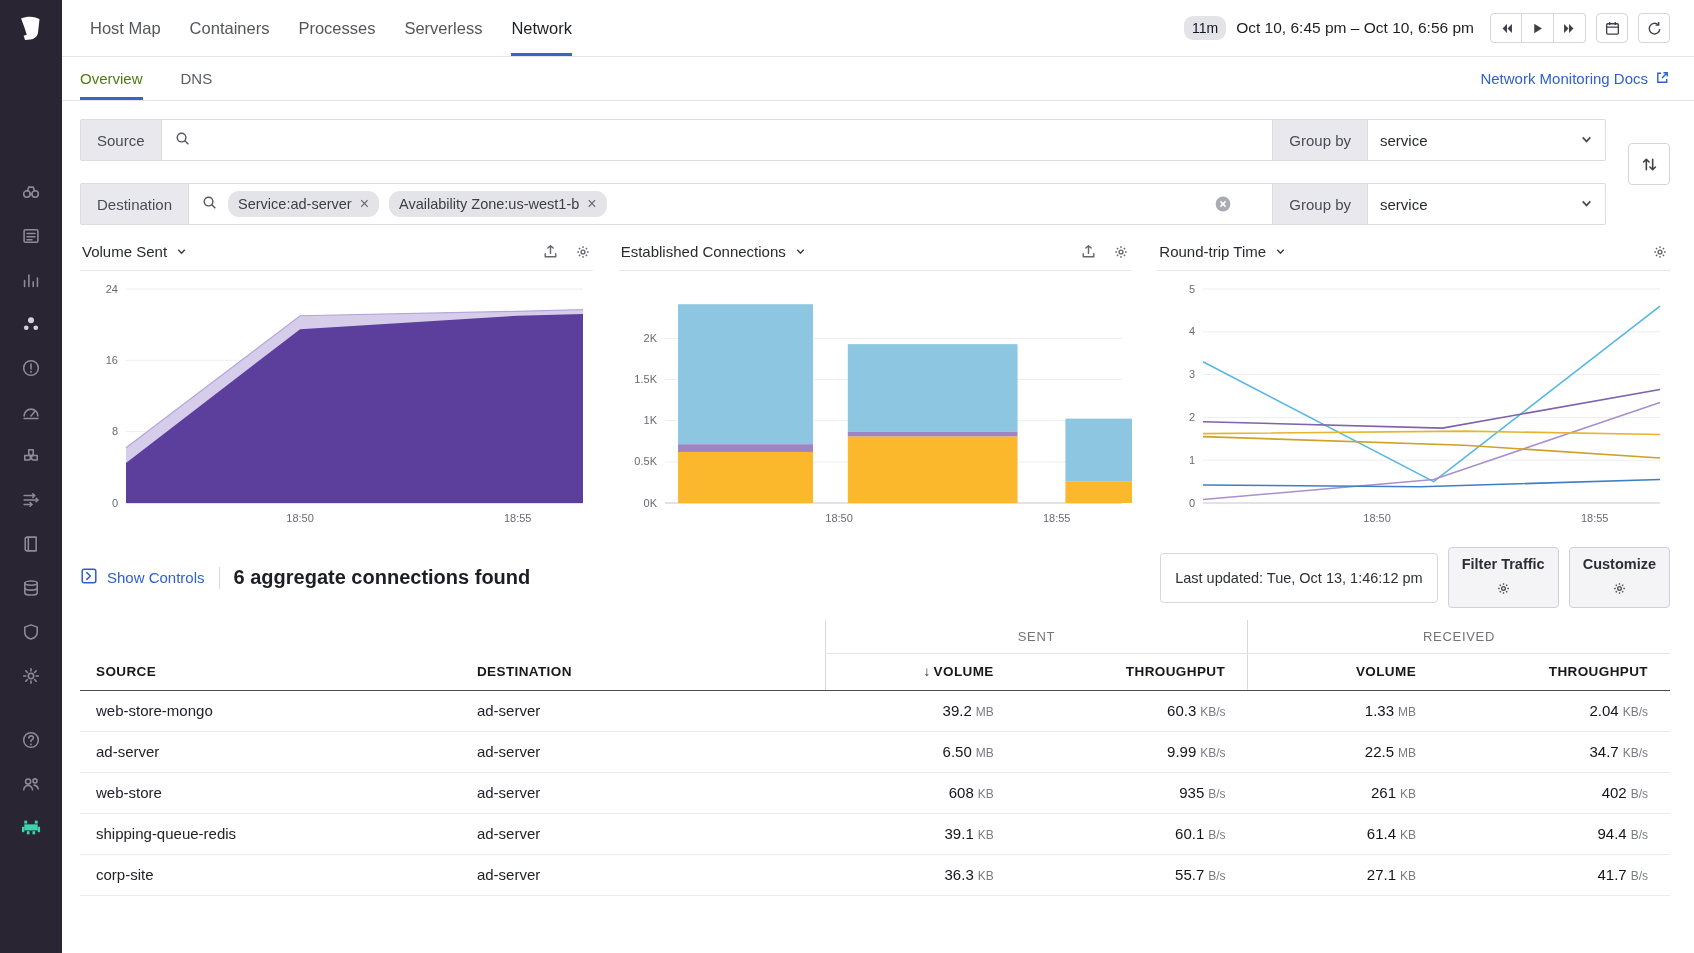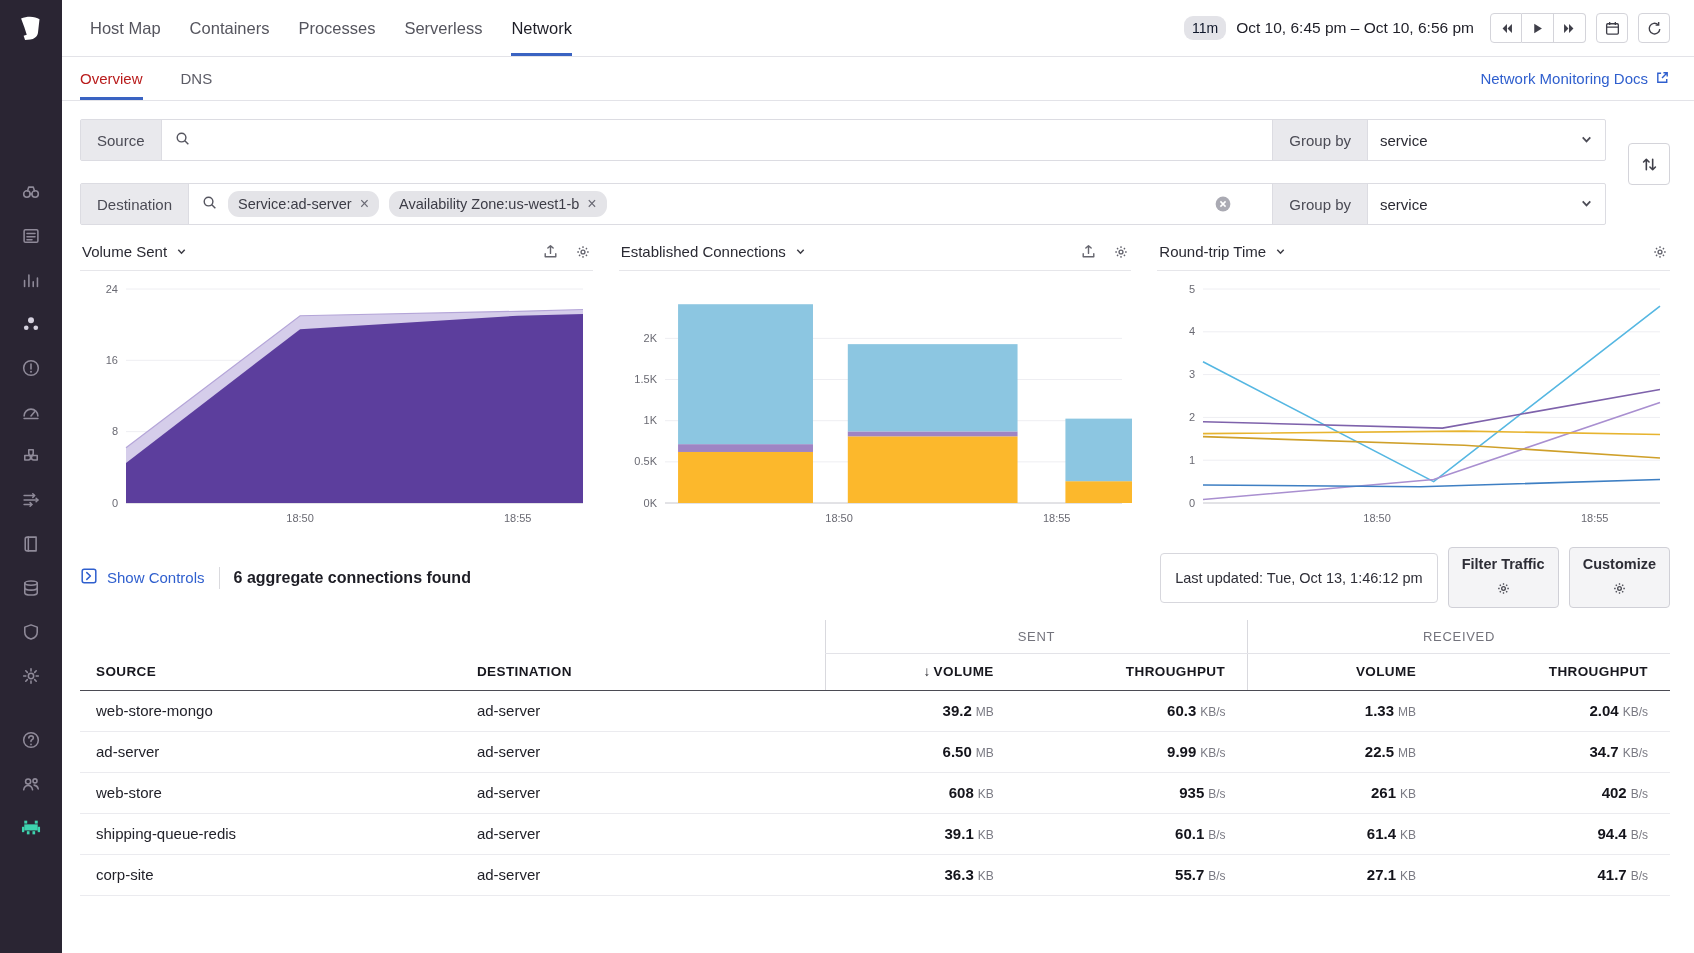--- a/index.html
+++ b/index.html
@@ -29,21 +29,21 @@
   .ibtn { background:#fff; border:1px solid #d4d4da; height:30px; width:32px; display:flex;
     align-items:center; justify-content:center; cursor:pointer; }
   .seg .ibtn + .ibtn { border-left:none; }
   .seg .ibtn:first-child { border-radius:4px 0 0 4px; }
   .seg .ibtn:last-child { border-radius:0 4px 4px 0; }
   .ibtn.sq { border-radius:4px; }
 
   .subnav { height:44px; border-bottom:1px solid #e3e3e8; display:flex; align-items:stretch; padding:0 24px 0 18px; }
   .sub-tab { display:flex; align-items:center; font-size:15px; color:#5c5c66; margin-right:38px;
     border-bottom:3px solid transparent; padding-top:3px; cursor:pointer; }
-  .sub-tab.active { color:#b91c1c; border-bottom-color:#3a63c2; }
+  .sub-tab.active { color:#4d7c0f; border-bottom-color:#3a63c2; }
   .docs-link { margin-left:auto; display:flex; align-items:center; gap:7px; color:#2f5fce;
     font-size:15px; cursor:pointer; text-decoration:none; }
 
   
   .filters { position:relative; padding:18px 24px 2px 18px; display:flex; flex-direction:column; gap:22px; }
   .filter-row { border:1px solid #dcdce2; border-radius:2px; background:#fff; height:42px;
     display:flex; align-items:stretch; margin-right:64px; }
   .chip { background:#e9e9ed; display:flex; align-items:center; padding:0 16px; font-size:15px;
     color:#4b4b55; border-right:1px solid #dcdce2; white-space:nowrap; }
   .chip.gb { border-right:none; border-left:1px solid #dcdce2;margin-left:28px; }
@@ -67,21 +67,21 @@
     background:none; border:none; cursor:pointer; font-family:inherit; }
   .chart-actions { margin-left:auto; display:flex; gap:16px; align-items:center; }
   .chart-actions button { background:none; border:none; cursor:pointer; display:flex; align-items:center; padding:0; }
   .chart-plot { height:252px; margin-top:6px; }
 
   
   .controls-row { display:flex; align-items:center; gap:14px; padding:18px 24px 12px 18px; }
   .show-controls { display:flex; align-items:center; gap:9px; color:#2f5fce; font-size:15px;
     background:none; border:none; cursor:pointer; font-family:inherit; }
   .vdiv { width:1px; height:22px; background:#dadade; }
-  .found { font-weight:700; font-size:16px; color:#1d1d25; }
+  .found { font-weight:700; font-size:20px; color:#1d1d25; }
   .controls-right { margin-left:auto; display:flex; align-items:center; gap:10px; }
   .lastupd { border:1px solid #d7d7dd; border-radius:4px; padding:16px 14px; font-size:14.5px;
     color:#2e2e37; background:#fff; white-space:nowrap; }
   .ctl-btn { border:1px solid #d0d0d7; border-radius:4px; background:#f4f4f6; padding:8px 13px;
     font-size:14.5px; font-weight:700; color:#2d2d36; display:flex; gap:9px; align-items:center;
     cursor:pointer; font-family:inherit;flex-direction:column; }
 
   
   .tablewrap { padding:0 24px 0 18px; }
   table.conn { width:100%; border-collapse:collapse; }
@@ -89,21 +89,21 @@
   tr.grouprow th.group { border-left:1px solid #d9d9de; border-bottom:1px solid #e3e3e8; }
   tr.grouprow th.empty { border:none; }
   tr.colrow th { height:37px; font-size:13.5px; font-weight:700; color:#17171e; letter-spacing:.4px;
     border-bottom:1px solid #4b4b54; cursor:pointer; }
   th.tl, td.tl { text-align:left; padding-left:16px; }
   th.num, td.num { text-align:right; padding-right:22px; }
   th.bl { border-left:1px solid #d9d9de; }
   tbody td { height:41px; border-bottom:1px solid #ebebef; font-size:15px; color:#22222a; }
   tbody tr { cursor:pointer; }
   .sort-arrow { font-weight:700; margin-right:3px; }
-  .val { font-weight:700; color:#14141b;text-align:right; }
+  .val { font-weight:400; color:#14141b;text-align:right; }
   .unit { font-size:12px; color:#7a7a83; margin-left:4px; }
 </style>
 </head>
 <body>
 
 <div class="app">
 
   <aside class="sidebar">
     <div class="logo">
       <svg width="34" height="34" viewBox="0 0 24 24">

